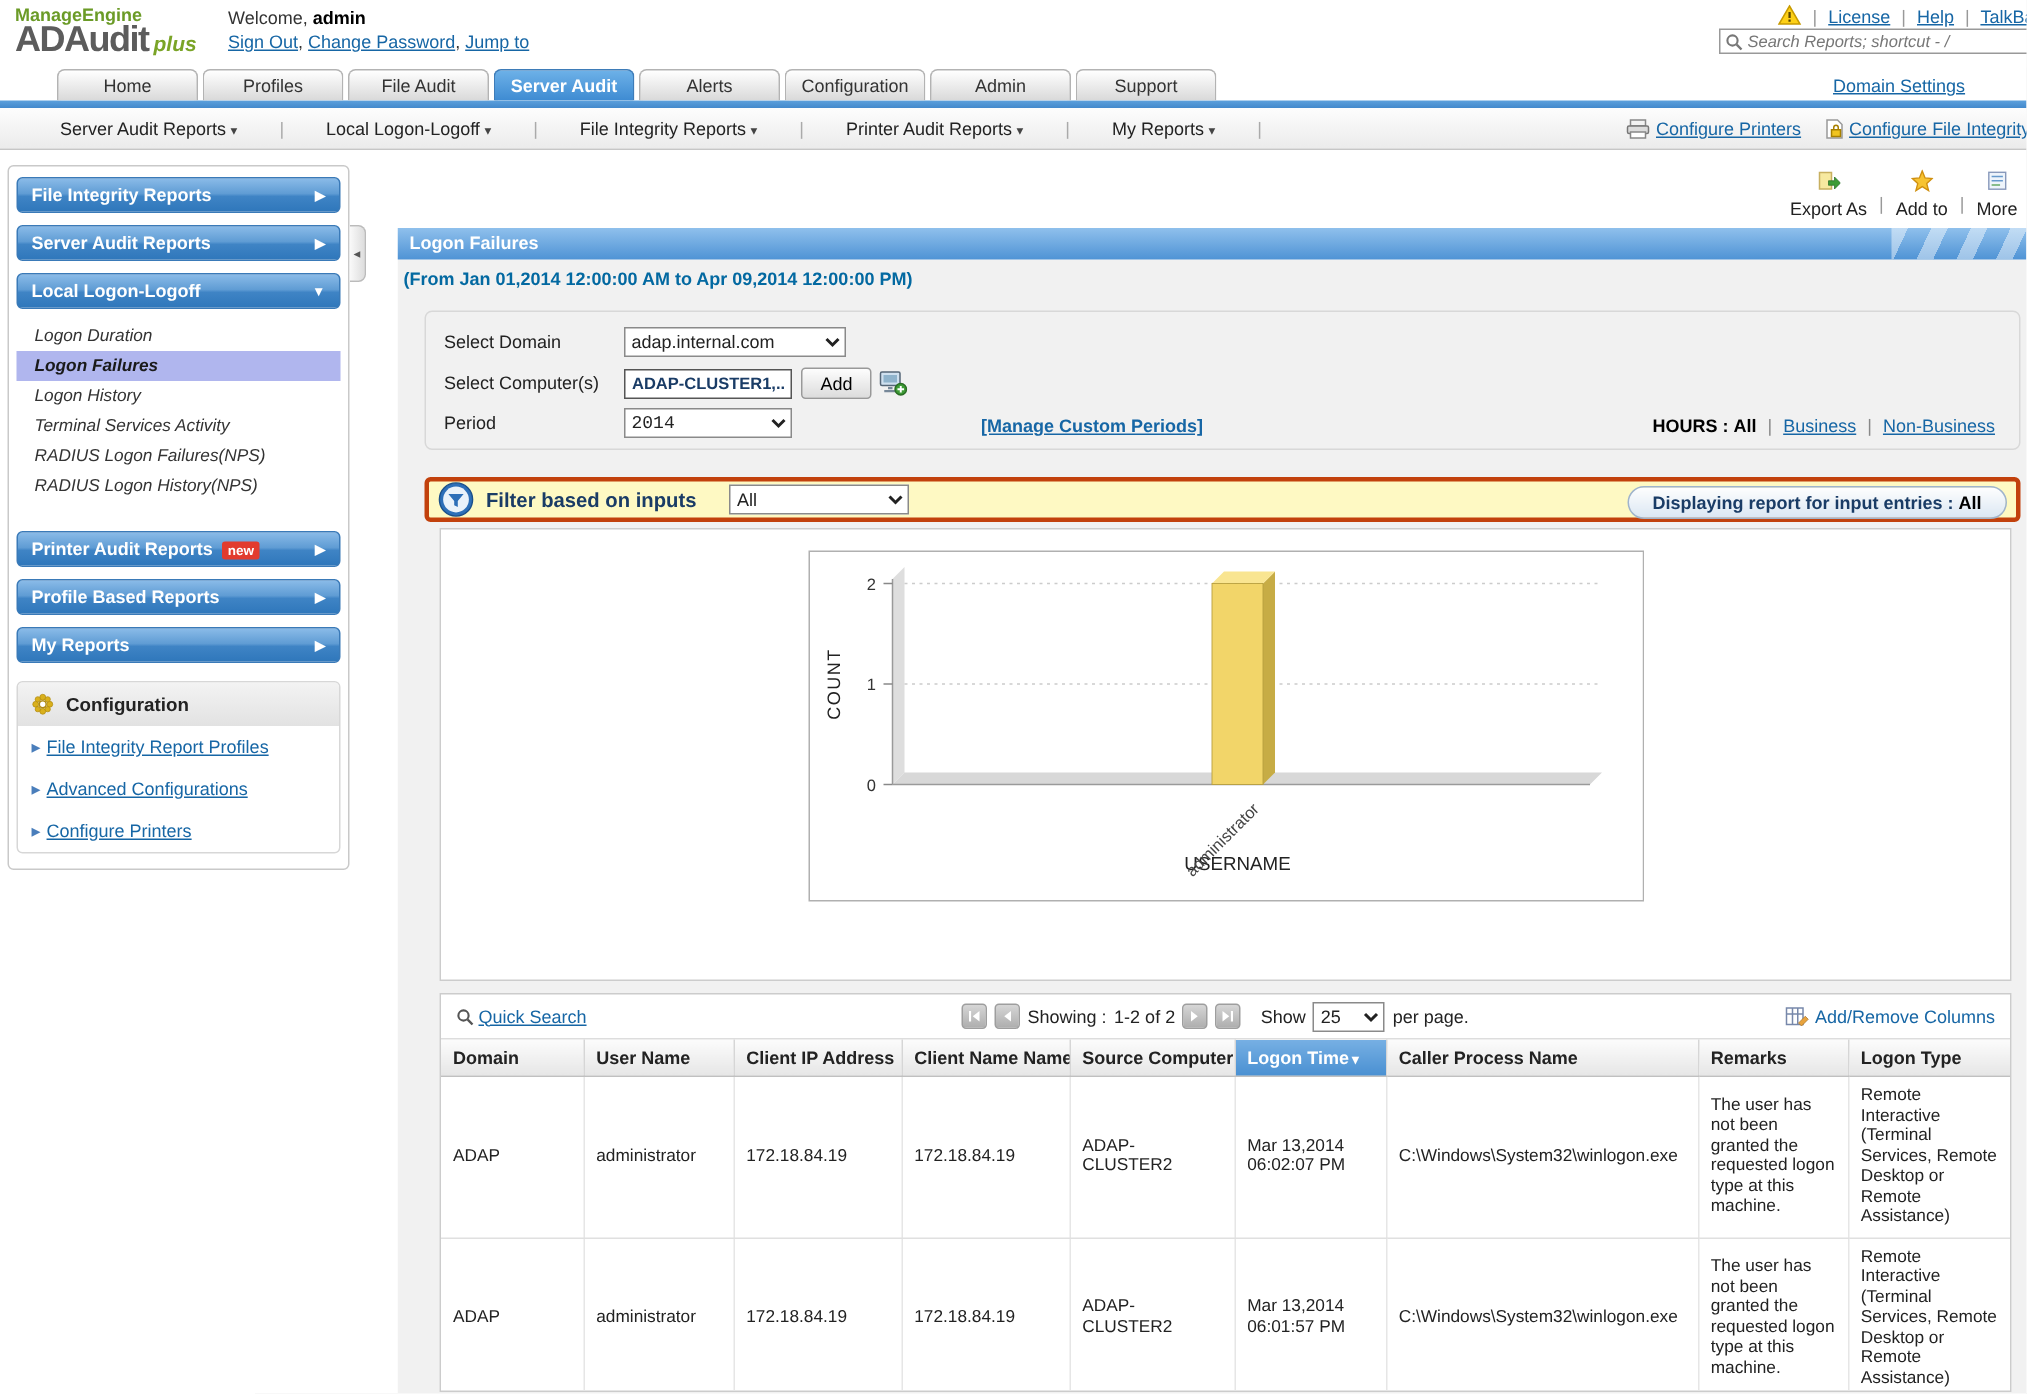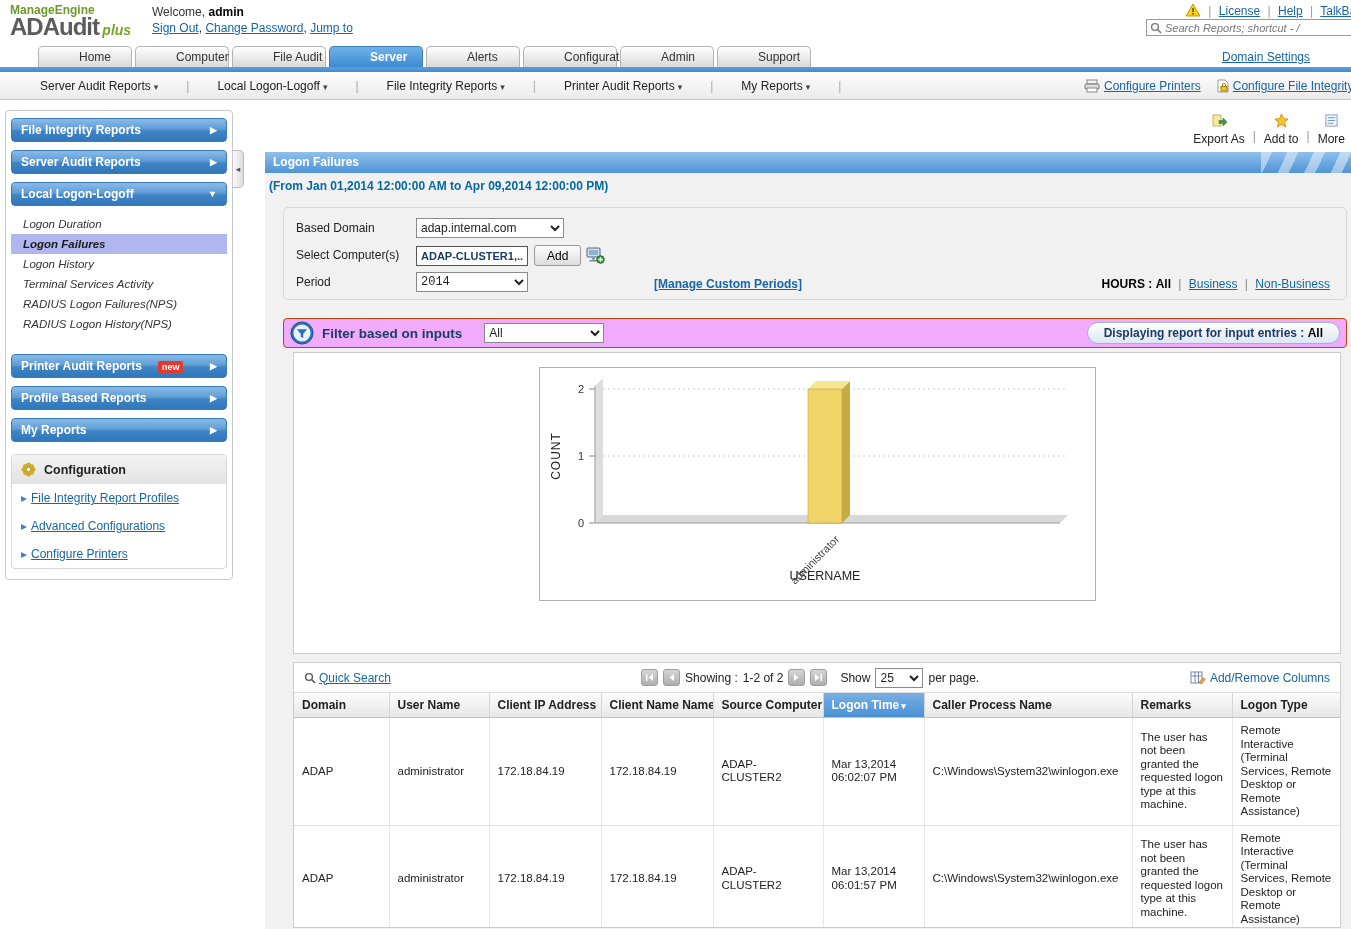--- a/index.html
+++ b/index.html
@@ -16,41 +16,41 @@
   .welcome { position:absolute; left:152px; top:4px; line-height:16px; }
   .welcome b { color:#000; }
   .hdr-right { position:absolute; left:1185px; top:3px; white-space:nowrap; font-size:12px; }
   .hdr-right .sep { color:#999; margin:0 4px; text-decoration:none; }
   .searchbox { position:absolute; left:1146px; top:19px; width:215px; height:17px; border:1px solid #999; background:#fff; display:flex; align-items:center; padding:0 3px; }
   .searchbox input { border:none; outline:none; flex:1; font-size:11px; font-style:italic; color:#555; font-family:"Liberation Sans",sans-serif; min-width:0; background:transparent; }
   .searchbox input::placeholder { color:#777; font-style:italic; }
 
   
   .tabsrow { position:relative; height:22px; display:flex; align-items:flex-end; padding-left:38px; }
-  .tab { width:94px; height:21px; line-height:21px; text-align:left; margin-right:3px; border:1px solid #b3b3b3; border-bottom:none; border-radius:5px 5px 0 0; background:linear-gradient(#ffffff,#d9d9d9); color:#333; cursor:pointer;padding-left:40px; }
+  .tab { width:94px; height:21px; line-height:21px; text-align:center; margin-right:3px; border:1px solid #b3b3b3; border-bottom:none; border-radius:5px 5px 0 0; background:linear-gradient(#ffffff,#d9d9d9); color:#333; cursor:pointer; }
   .tab.active { background:linear-gradient(#6db1e8,#3e8bd2); border-color:#3e7cb8; color:#fff; font-weight:bold; }
   .domain-settings { position:absolute; left:1222px; bottom:3px; white-space:nowrap; }
   .blueline { height:5px; background:linear-gradient(#5ca0dc,#4389cc); }
 
   
   .subnav { position:relative; height:28px; background:linear-gradient(#fdfdfd,#ebebeb); border-bottom:1px solid #c6c6c6; display:flex; align-items:center; padding-left:32px; color:#222; }
   .subnav .navitem { margin:0 8px; cursor:pointer; white-space:nowrap; }
   .subnav .caret { font-size:9px; color:#444; margin-left:3px; }
   .subnav .pipe { color:#aaa; margin:0 20px; }
   .subnav-right { position:absolute; left:1080px; top:0; height:28px; display:flex; align-items:center; white-space:nowrap; }
   .subnav-right .icon { margin:0 4px; display:inline-flex; }
 
   
   .sidebar { position:absolute; left:5px; top:110px; width:228px; background:#fff; border:1px solid #c9c9c9; border-radius:4px; padding:7px 5px 10px 5px; }
   .sgroup { height:24px; border-radius:4px; margin-bottom:8px; padding:0 9px; display:flex; align-items:center; justify-content:space-between; color:#fff; font-weight:bold; font-size:12px; cursor:pointer; background:linear-gradient(180deg,#8abbe8 0%,#5f9cd4 46%,#3f84c5 54%,#2f77bb 100%); border:1px solid #3a7ab8; }
   .sgroup .arr { font-size:9px; color:#fff; }
   .sitems { margin:2px 0 20px 0;font-style:italic; }
   .sitem { padding:4px 12px; font-size:11.5px; color:#333; cursor:pointer; }
   .sitem.selected { background:#b0b6ee; font-weight:bold; color:#1a1a1a; }
-  .badge-new { background:#e23b2e; color:#fff; font-size:9px; font-weight:bold; padding:1px 4px; border-radius:2px; margin-left:16px; }
+  .badge-new { background:#e23b2e; color:#fff; font-size:9px; font-weight:bold; padding:1px 4px; border-radius:2px; margin-left:6px; }
   .configbox { margin-top:12px; border:1px solid #d7d7d7; border-radius:4px; background:#fff; overflow:hidden; }
   .configbox .chead { background:linear-gradient(#f3f3f3,#e2e2e2); padding:7px 9px; font-weight:bold; color:#222; display:flex; align-items:center; gap:8px; font-size:12.5px; }
   .configbox .clink { display:block; padding:7px 9px; font-size:12px; }
   .configbox .clink .bullet { color:#4a7ebb; margin-right:4px; text-decoration:none; display:inline-block; }
   .collapse-handle { position:absolute; left:233px; top:150px; width:11px; height:38px; background:linear-gradient(90deg,#fafafa,#ddd); border:1px solid #bbb; border-left:none; border-radius:0 5px 5px 0; display:flex; align-items:center; justify-content:center; font-size:9px; color:#555; cursor:pointer; }
 
   
   .main { position:absolute; left:265px; top:100px; width:1086px; height:829px; overflow:hidden; }
   .backdrop { position:absolute; left:0; top:73px; width:1086px; height:756px; background:#f1f1f1; }
   .toolbar { position:absolute; top:12px; right:6px; display:flex; align-items:center; gap:6px; color:#222; }
@@ -66,21 +66,21 @@
   .frow1 { top:13px; } .frow2 { top:40px; } .frow3 { top:67px; }
   .fld { position:absolute; left:132px; }
   select { font-family:"Liberation Sans",sans-serif; font-size:12px; color:#222; background:#fff; border:1px solid #8a8a8a; height:20px; }
   .computers-input { width:112px; height:20px; border:1px solid #555; font-weight:bold; font-size:11px; color:#1a3c66; padding:0 4px; font-family:"Liberation Sans",sans-serif; }
   .addbtn { height:21px; padding:0 12px; font-size:12px; background:linear-gradient(#fdfdfd,#dcdcdc); border:1px solid #999; border-radius:3px; cursor:pointer; margin-left:6px; font-family:"Liberation Sans",sans-serif; }
   .manage-link { position:absolute; left:370px; top:69px; font-weight:bold; }
   .hours { position:absolute; right:16px; top:69px; color:#000; }
   .hours b { font-weight:bold; }
   .hours .pipe { color:#888; margin:0 4px; }
 
-  .filterrow { position:absolute; top:218px; left:18px; width:1064px; height:30px; background:#f0abfc; border:1px solid #c2410c; border-radius:4px; display:flex; align-items:center; }
+  .filterrow { position:absolute; top:218px; left:18px; width:1064px; height:30px; background:#fef9c3; border:3px solid #c2410c; border-radius:4px; display:flex; align-items:center; }
   .filterrow .ficon { margin:0 8px 0 6px; display:inline-flex; }
   .filterrow .flabel { font-weight:bold; color:#1a3c66; font-size:13.5px; margin-right:22px; }
   .filter-select { width:120px; }
   .displaying { position:absolute; right:6px; top:3px; border:1px solid #9fb4cc; border-radius:12px; padding:3px 16px; background:linear-gradient(#fefefe,#dbe7f3); font-weight:bold; color:#1a3c66; white-space:nowrap; }
   .displaying b { color:#000; }
 
   .panelA { position:absolute; top:252px; left:28px; width:1048px; height:302px; background:#fff; border:1px solid #ccc; }
   .chartbox { position:absolute; left:245px; top:14px; width:557px; border:1px solid #b0b0b0; background:#fff; }
   .charthead { height:22px; line-height:22px; background:linear-gradient(#fafafa,#e0e0e0); border-bottom:1px solid #b9b9b9; font-weight:bold; color:#222; padding-left:8px; }
 
@@ -138,21 +138,21 @@
           <circle cx="5" cy="5" r="3.4" fill="none" stroke="#777" stroke-width="1.4"></circle>
           <line x1="7.8" y1="7.8" x2="11" y2="11" stroke="#777" stroke-width="1.6"></line>
         </svg>
     </span>
     <input placeholder="Search Reports; shortcut - /" style="">
   </div>
 </div>
 
 <div class="tabsrow">
   <div class="tab">Home</div>
-  <div class="tab">Computer</div>
+  <div class="tab">Profiles</div>
   <div class="tab">File Audit</div>
   <div class="tab active">Server Audit</div>
   <div class="tab">Alerts</div>
   <div class="tab">Configuration</div>
   <div class="tab">Admin</div>
   <div class="tab">Support</div>
   <a class="domain-settings">Domain Settings</a>
 </div>
 <div class="blueline"></div>
 
@@ -284,21 +284,21 @@
       </span>
       <span>More</span>
       <span class="caret">▾</span>
     </span>
   </div>
 
   <div class="titlebar"><span>Logon Failures</span></div>
   <div class="daterange">(From Jan 01,2014 12:00:00 AM to Apr 09,2014 12:00:00 PM)</div>
 
   <div class="formbox">
-    <span class="lbl frow1">Based Domain</span>
+    <span class="lbl frow1">Select Domain</span>
     <span class="fld frow1" style="top:10px;">
       <select style="width:148px;"><option>adap.internal.com</option></select>
     </span>
     <span class="lbl frow2">Select Computer(s)</span>
     <span class="fld" style="top:37px; display:flex; align-items:center;">
       <input class="computers-input" value="ADAP-CLUSTER1,..." style="">
       <button class="addbtn">Add</button>
       <span style="display:inline-flex;margin-left:5px;">
         <svg width="19" height="17" viewBox="0 0 19 17">
             <rect x="1" y="1" width="13" height="9" rx="1" fill="#cfe0ef" stroke="#556677"></rect>

